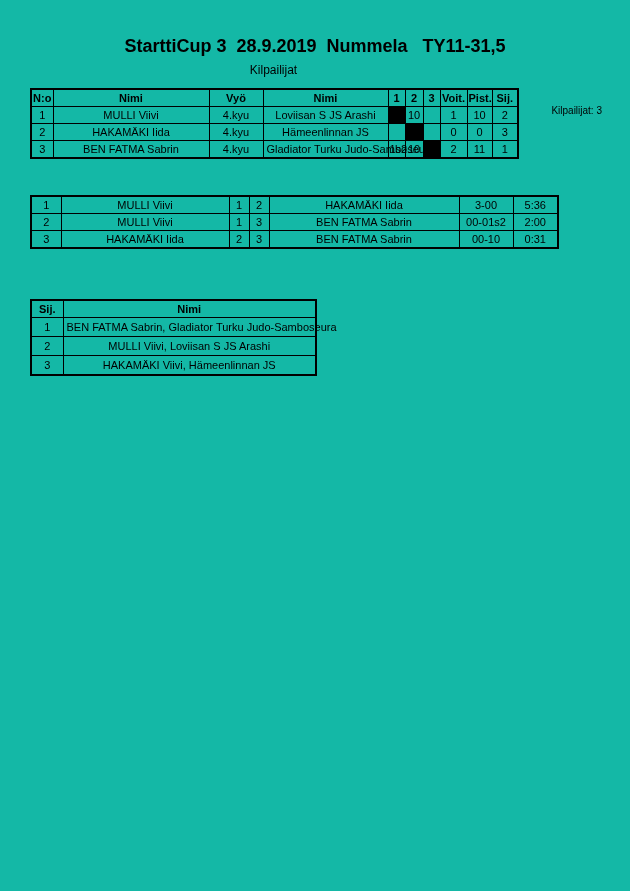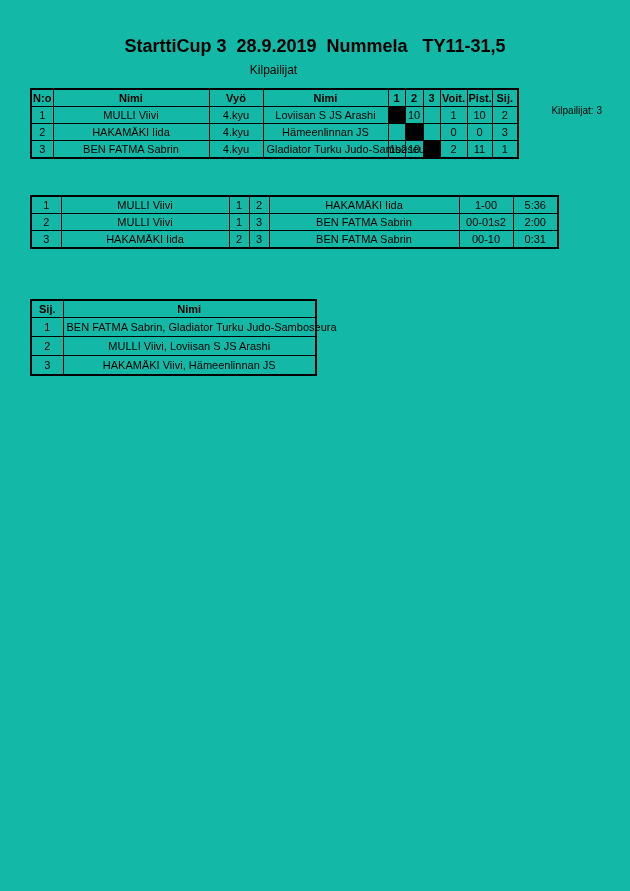--- a/index.html
+++ b/index.html
@@ -152,21 +152,21 @@
         <col style="width:54px">
         <col style="width:45px">
     </colgroup>
     <tbody>
     <tr>
       <td class="c">1</td>
       <td class="l">MULLI Viivi</td>
       <td class="c">1</td>
       <td class="c">2</td>
       <td class="l">HAKAMÄKI Iida</td>
-      <td class="c">1-00</td>
+      <td class="c">3-00</td>
       <td class="c">5:36</td>
     </tr>
     <tr>
       <td class="c">2</td>
       <td class="l">MULLI Viivi</td>
       <td class="c">1</td>
       <td class="c">3</td>
       <td class="l">BEN FATMA Sabrin</td>
       <td class="c">00-01s2</td>
       <td class="c">2:00</td>

